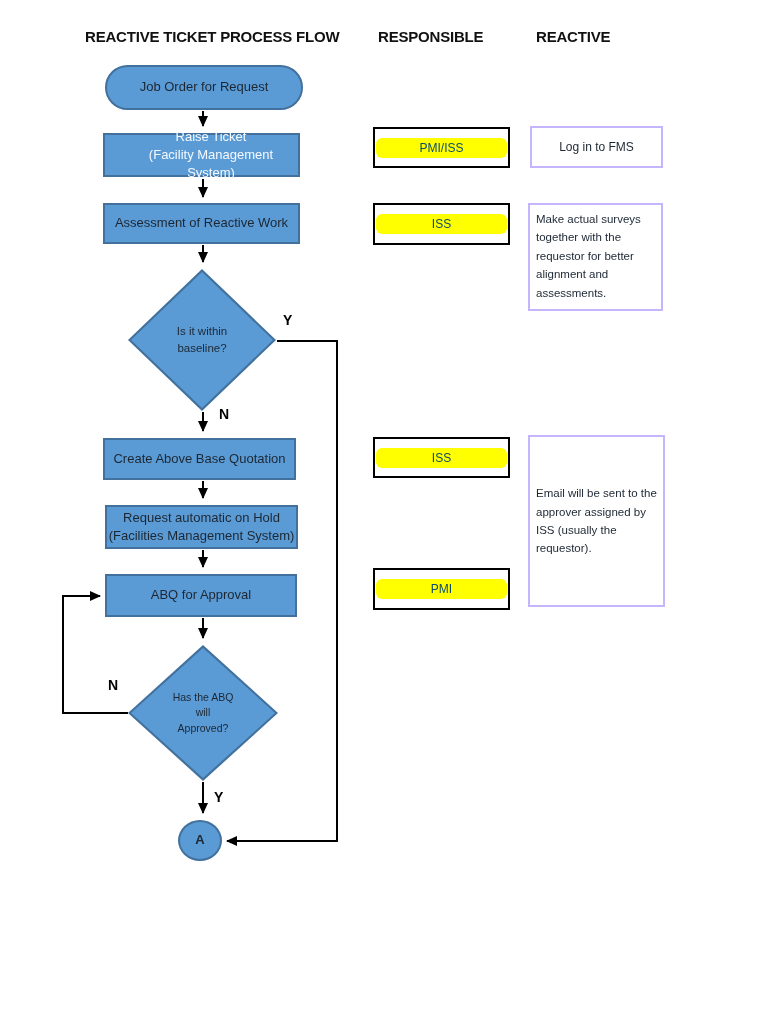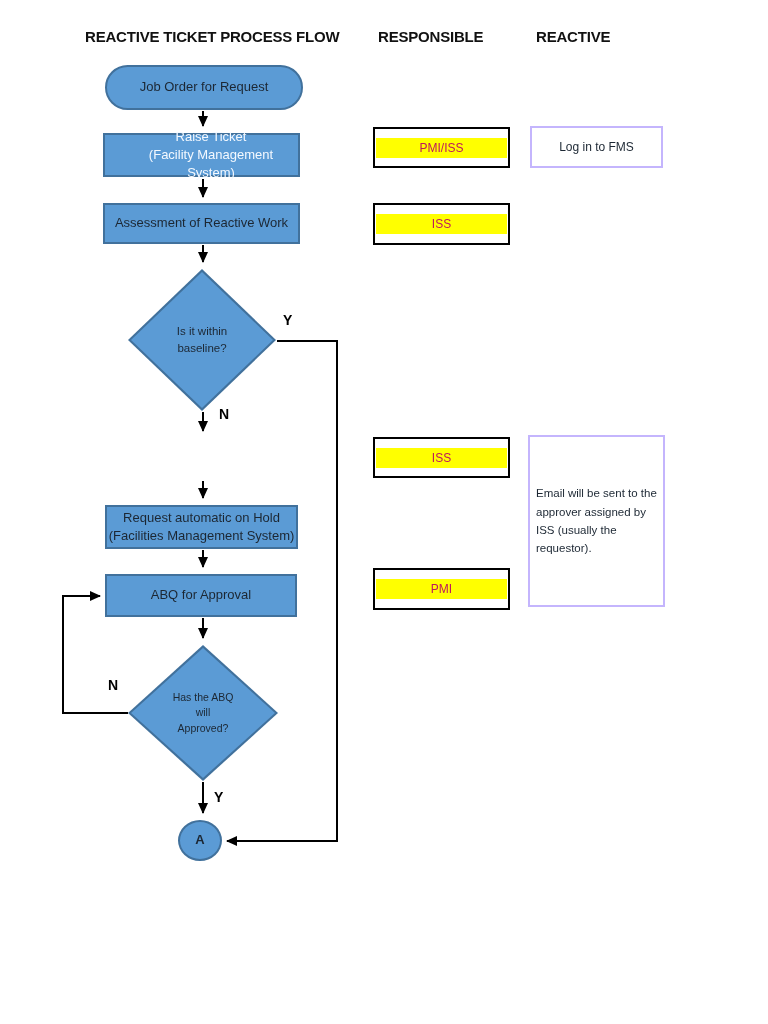--- a/index.html
+++ b/index.html
@@ -78,21 +78,22 @@
     background:#ffffff;
   }
   .resp-band {
     position:absolute;
     left:1px; right:1px; top:50%;
     transform:translateY(-50%);
     height:20px;
     background:#ffff00;
     display:flex; align-items:center; justify-content:center;
     font-size:12px;
-    color:#be185d;
+    color:#0c4a6e;
+    border-radius:6px;
   }
 
   
   .remark-box {
     position:absolute;
     box-sizing:border-box;
     border:2px solid #c4b5fd;
     background:#ffffff;
     font-size:11.5px;
     color:#1c2733;
@@ -143,20 +144,21 @@
 
   <div class="node" style="left:103px; top:203px; width:197px; height:41px;">Assessment of Reactive Work</div>
 
   <div class="diamond-wrap" style="left:128px; top:269px; width:148px; height:142px;">
     <div class="diamond-bg"></div>
     <div class="diamond-fill"></div>
     <div class="diamond-label">Is it within
 baseline?</div>
   </div>
 
+  <div class="node" style="left:103px; top:438px; width:193px; height:42px;">Create Above Base Quotation</div>
 
   <div class="node" style="left:105px; top:505px; width:193px; height:44px;">Request automatic on Hold
 (Facilities Management System)</div>
 
   <div class="node" style="left:105px; top:574px; width:192px; height:43px;">ABQ for Approval</div>
 
   <div class="diamond-wrap" style="left:128px; top:645px; width:150px; height:136px;">
     <div class="diamond-bg"></div>
     <div class="diamond-fill"></div>
     <div class="diamond-label small">Has the ABQ
@@ -178,15 +180,16 @@
     <div class="resp-band">ISS</div>
   </div>
   <div class="resp-box" style="left:373px; top:437px; height:41px;">
     <div class="resp-band">ISS</div>
   </div>
   <div class="resp-box" style="left:373px; top:568px; height:42px;">
     <div class="resp-band">PMI</div>
   </div>
 
   <div class="remark-box remark-center" style="left:530px; top:126px; width:133px; height:42px;">Log in to FMS</div>
+  <div class="remark-box remark-left" style="left:528px; top:203px; width:135px; height:108px;">Make actual surveys together with the requestor for better alignment and assessments.</div>
   <div class="remark-box remark-vcenter" style="left:528px; top:435px; width:137px; height:172px;">Email will be sent to the approver assigned by ISS (usually the requestor).</div>
 
 </div>
 
 </body></html>

